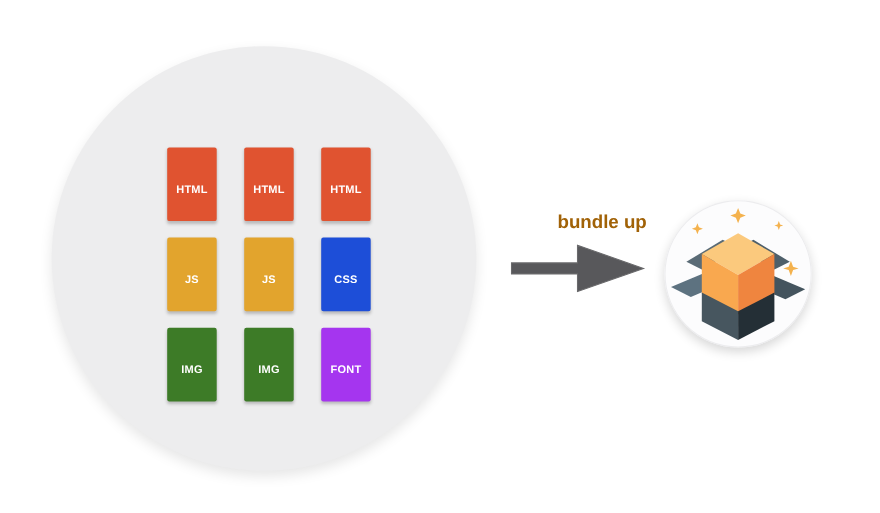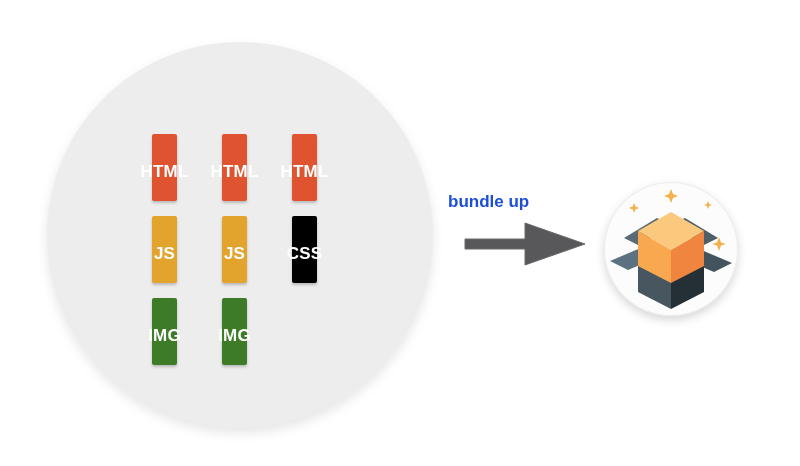--- a/index.html
+++ b/index.html
@@ -16,30 +16,30 @@
   .resources-title{
     position:absolute;left:0;top:42px;width:100%;text-align:center;
     font-size:24px;font-weight:800;color:#161616;letter-spacing:0.2px;
   }
   .tile-grid{
     position:absolute;left:105px;top:92px;
     display:grid;grid-template-columns:repeat(3,45px);
     grid-auto-rows:67px;column-gap:25px;row-gap:15px;
   }
   .tile{
-    width:25px;height:67px;border-radius:2px;
+    width:45px;height:67px;border-radius:2px;
     display:flex;align-items:center;justify-content:center;
     box-sizing:border-box;padding-top:9px;
-    color:#ffffff;font-size:17px;font-weight:800;letter-spacing:0.2px;
+    color:#ffffff;font-size:10px;font-weight:800;letter-spacing:0.2px;
     box-shadow:0 2px 3px rgba(0,0,0,0.22);
   }
   
   .bundle-up-label{
-    position:absolute;left:448px;top:192px;width:140px;text-align:left;
-    font-size:17px;font-weight:800;color:#1d4ed8;
+    position:absolute;left:448px;top:192px;width:140px;text-align:right;
+    font-size:17px;font-weight:800;color:#a16207;
   }
   .arrow-svg{position:absolute;left:462px;top:220px;}
   
   .bundle-title{
     position:absolute;left:594px;top:138px;width:164px;text-align:center;
     font-size:23px;font-weight:800;color:#161616;letter-spacing:0.2px;
   }
   .bundle-circle{
     position:absolute;left:604px;top:182px;width:134px;height:134px;
     border-radius:50%;background:#FCFCFD;
@@ -52,23 +52,24 @@
 
 <div class="stage">
 
   <div class="resources-circle">
     <div class="tile-grid">
         <div class="tile" style="background: rgb(224, 83, 48);">HTML</div>
         <div class="tile" style="background: rgb(224, 83, 48);">HTML</div>
         <div class="tile" style="background: rgb(224, 83, 48);">HTML</div>
         <div class="tile" style="background: rgb(226, 164, 45);">JS</div>
         <div class="tile" style="background: rgb(226, 164, 45);">JS</div>
-        <div class="tile" style="background: #000000;">CSS</div>
+        <div class="tile" style="background: #1d4ed8;">CSS</div>
         <div class="tile" style="background: rgb(61, 123, 39);">IMG</div>
         <div class="tile" style="background: rgb(61, 123, 39);">IMG</div>
+        <div class="tile" style="background: rgb(165, 53, 239);">FONT</div>
       </div>
   </div>
 
   <div class="bundle-up-label">bundle up</div>
   <svg class="arrow-svg" width="126" height="48" viewBox="0 0 126 48">
     <polygon points="3,19 63,19 63,3 123,24 63,45 63,29 3,29" fill="#58585B" stroke="#6A6A6C" stroke-width="1"></polygon>
   </svg>
 
 
   <div class="bundle-circle">

